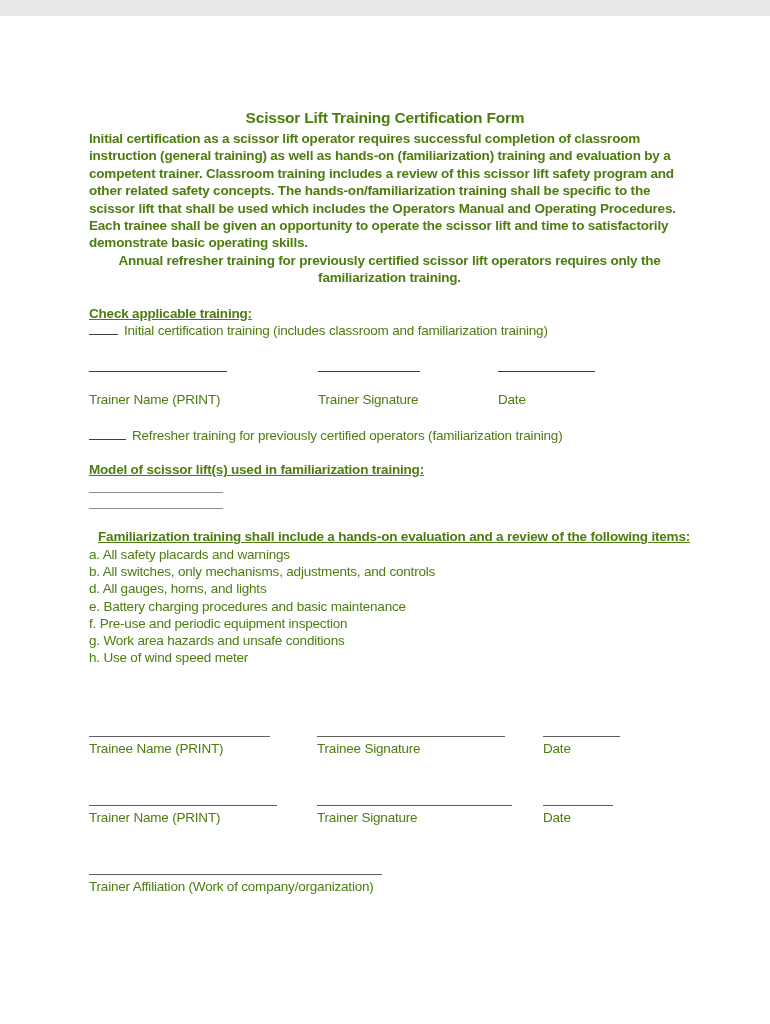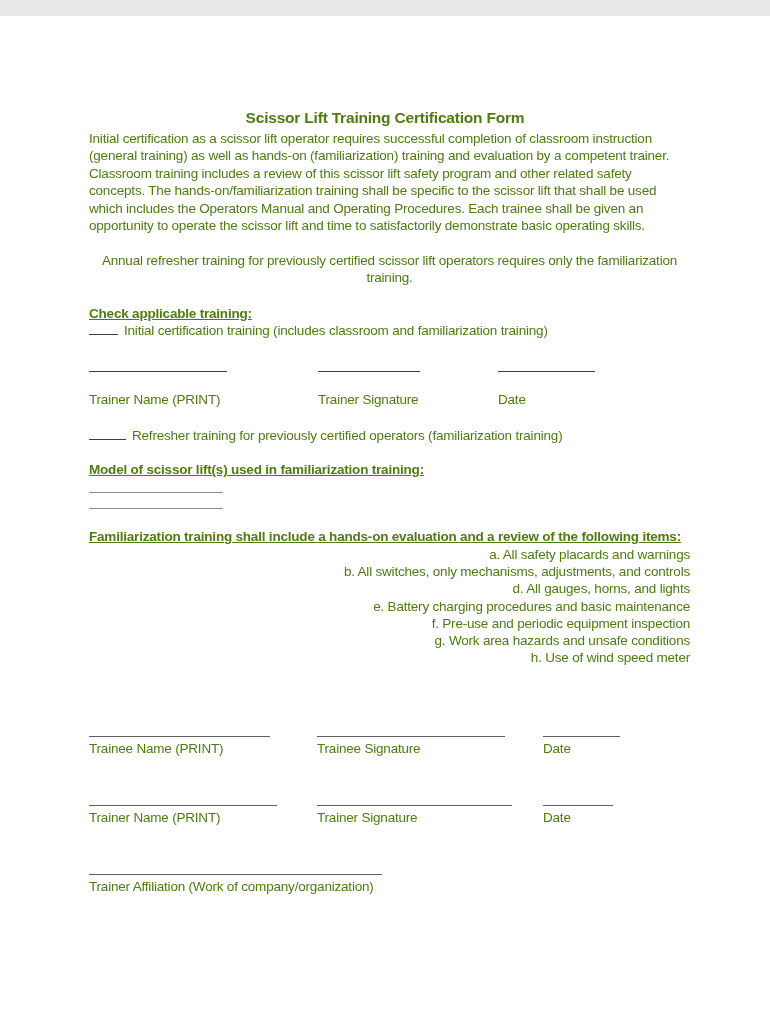--- a/index.html
+++ b/index.html
@@ -17,21 +17,21 @@
     overflow: hidden;
   }
   .abs { position: absolute; }
   .doc-title {
     top: 92px; left: 0; width: 770px;
     text-align: center;
     font-size: 15.5px;
     font-weight: 700;
     line-height: 19px;
   }
-  .body-text { left: 89px; width: 601px; }
+  .body-text { left: 89px; width: 601px; font-weight: bold; }
   .section-heading {
     left: 89px; width: 601px;
     font-weight: 700;
     text-decoration: underline;
   }
   .option-row { left: 89px; width: 601px; white-space: nowrap; }
   .check-blank {
     display: inline-block;
     height: 12px;
     border-bottom: 1px solid #3f3f3f;
@@ -42,21 +42,21 @@
   .sig-line { height: 6px; border-bottom: 1.5px solid #5f5f5f; }
   .sig-line.thin { border-bottom: 1px solid #3f3f3f; }
   .sig-label { white-space: nowrap; }
   .sig-label.gap-near { margin-top: 3px; }
   .sig-label.gap-far { margin-top: 19px; }
   .blank-line {
     position: absolute;
     height: 0;
     border-bottom: 1.5px solid #8b8b8b;
   }
-  .item-list { left: 89px; width: 601px; line-height: 17.2px; text-align: right; }
+  .item-list { left: 89px; width: 601px; line-height: 17.2px; }
   .item-list div { white-space: nowrap; }
 </style>
 </head>
 <body>
 
 <div class="page">
 
   <div class="abs doc-title">Scissor Lift Training Certification Form</div>
 
   <div class="abs body-text" style="top:114px;">Initial certification as a scissor lift operator requires successful completion of classroom instruction (general training) as well as hands-on (familiarization) training and evaluation by a competent trainer. Classroom training includes a review of this scissor lift safety program and other related safety concepts. The hands-on/familiarization training shall be specific to the scissor lift that shall be used which includes the Operators Manual and Operating Procedures. Each trainee shall be given an opportunity to operate the scissor lift and time to satisfactorily demonstrate basic operating skills.</div>
@@ -83,21 +83,21 @@
   </div>
 
   <div class="abs option-row" style="top:411px;">
     <span class="check-blank" style="width:37px;"></span><span>Refresher training for previously certified operators (familiarization training)</span>
   </div>
 
   <div class="abs section-heading" style="top:445px;">Model of scissor lift(s) used in familiarization training:</div>
   <div class="blank-line" style="top:476px; left:89px; width:134px;"></div>
   <div class="blank-line" style="top:492px; left:89px; width:134px;"></div>
 
-  <div class="abs section-heading" style="top:512px;">Familiarization training shall include a hands-on evaluation and a review of the following items:</div>
+  <div class="abs section-heading" style="top:512px;text-align:right;">Familiarization training shall include a hands-on evaluation and a review of the following items:</div>
   <div class="abs item-list" style="top:530px;">
     <div>a. All safety placards and warnings</div>
     <div>b. All switches, only mechanisms, adjustments, and controls</div>
     <div>d. All gauges, horns, and lights</div>
     <div>e. Battery charging procedures and basic maintenance</div>
     <div>f. Pre-use and periodic equipment inspection</div>
     <div>g. Work area hazards and unsafe conditions</div>
     <div>h. Use of wind speed meter</div>
   </div>
 

